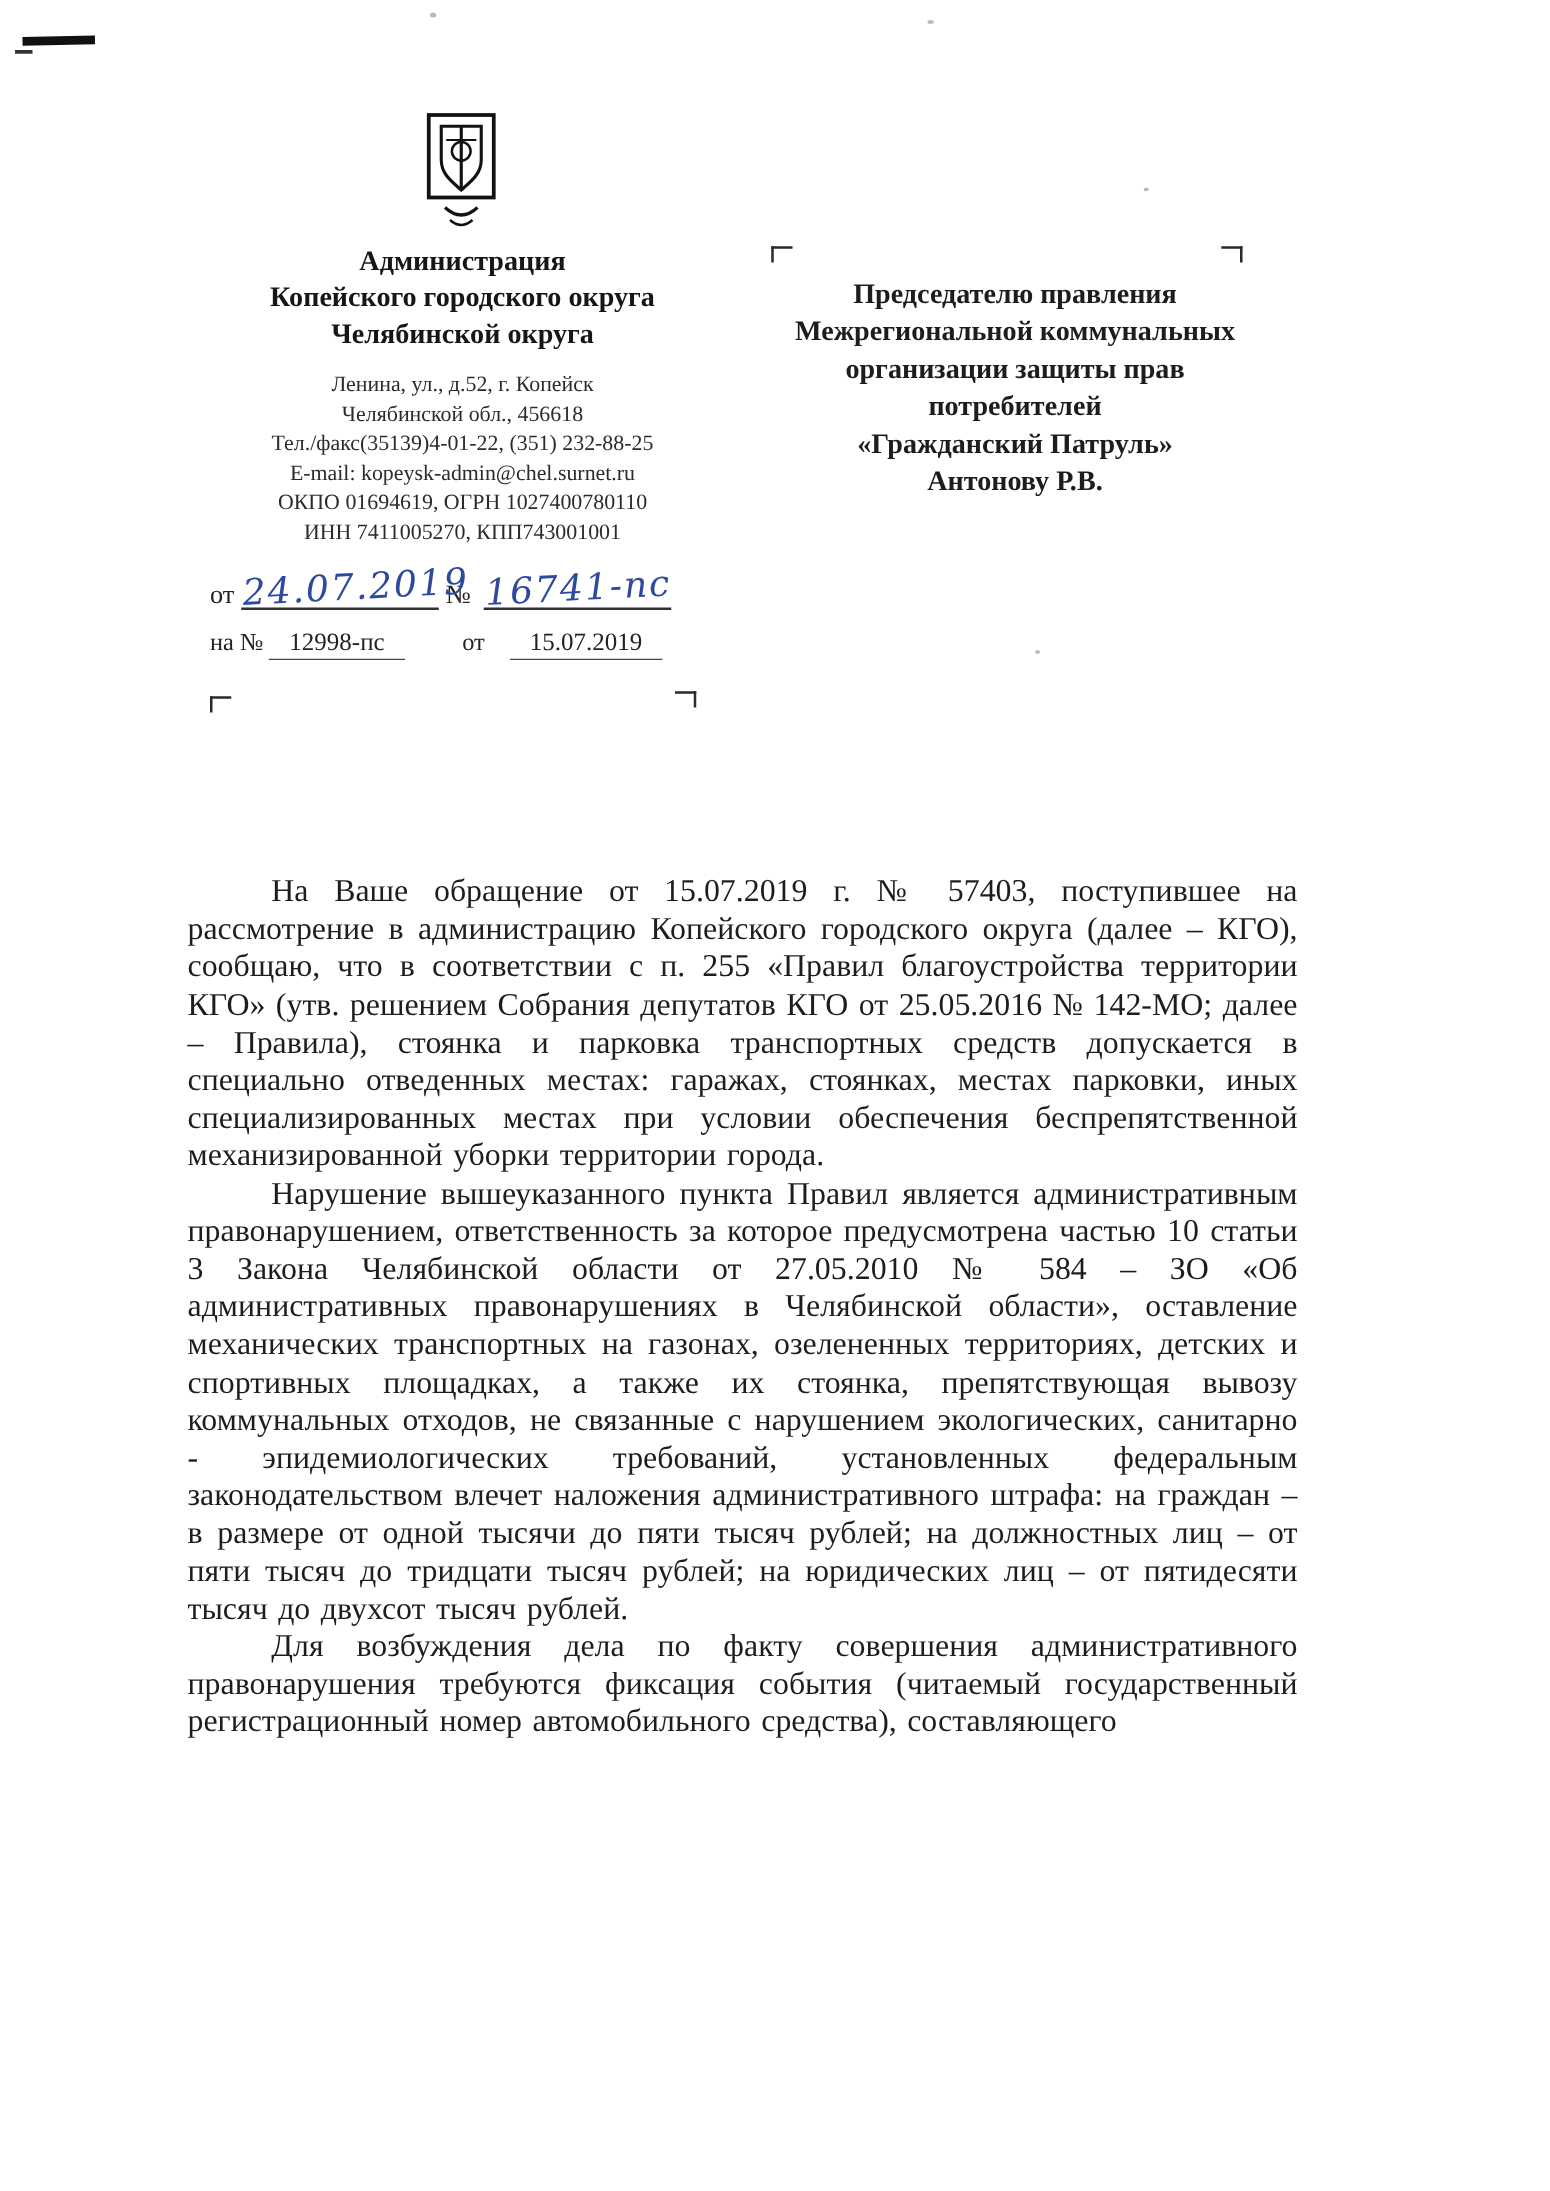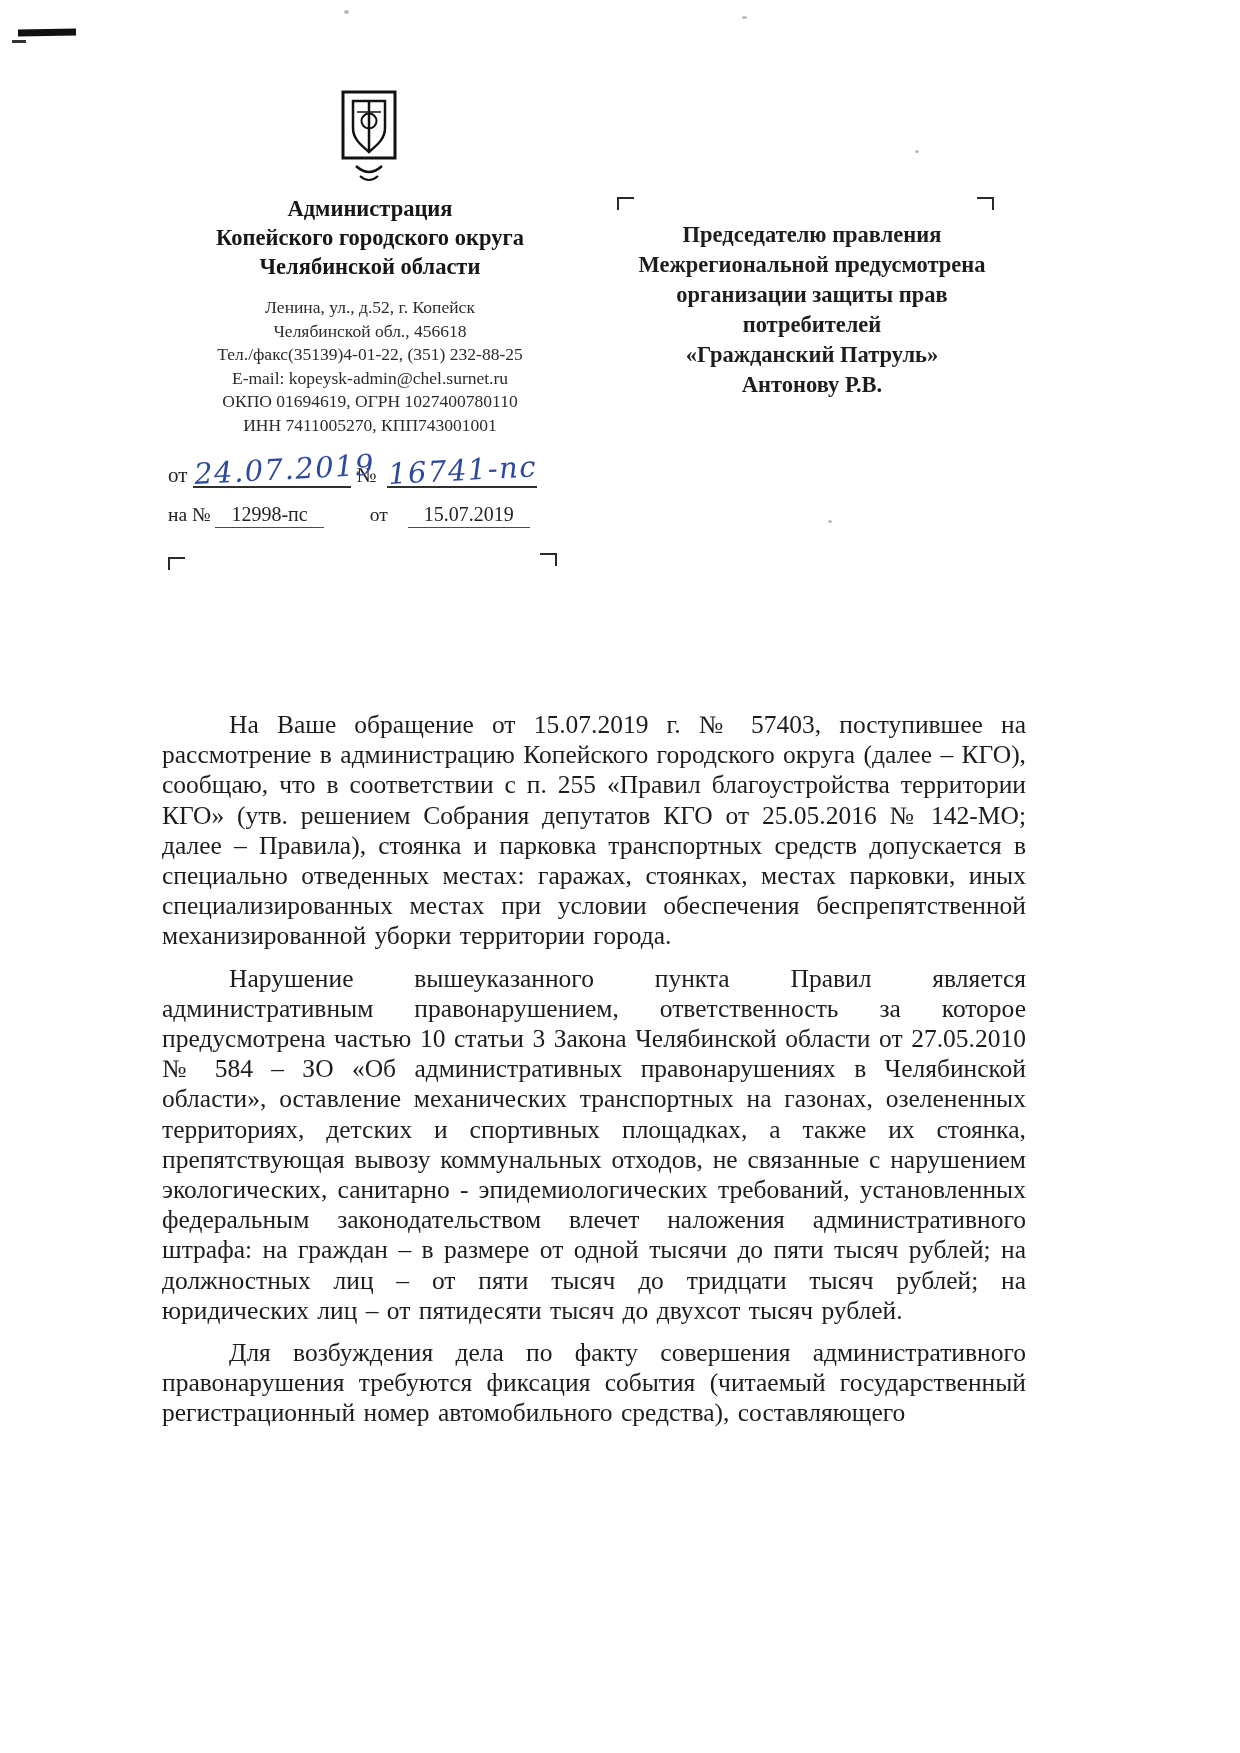--- a/index.html
+++ b/index.html
@@ -72,21 +72,21 @@
     position:absolute; left:200px; top:640px; width:920px;
     text-align:center; font-size:27px; color:#1b1b1b;
   }
 
   
   .body-text {
     position:absolute; left:150px; top:698px; width:888px;
     font-size:25.5px; line-height:30.2px; text-align:justify;
     text-align-last:left; word-spacing:2px; color:#1d1d1d;
   }
-  .body-text p { text-indent:67px; margin:12px; }
+  .body-text p { text-indent:67px; margin:0; }
 </style>
 </head>
 <body>
 
 <div class="page">
 
   <div class="artifact" style="left:18px; top:29px; width:58px; height:7px; transform:rotate(-1deg);"></div>
   <div class="artifact" style="left:12px; top:40px; width:14px; height:3px; background:#333;"></div>
   <div class="speck" style="left:344px; top:10px; width:5px; height:4px;"></div>
   <div class="speck" style="left:742px; top:16px; width:5px; height:3px;"></div>
@@ -101,38 +101,38 @@
       <circle cx="39" cy="31" r="7.5" fill="none" stroke="#121212" stroke-width="2"></circle>
       <line x1="27" y1="22" x2="51" y2="22" stroke="#121212" stroke-width="1.5"></line>
       <path d="M26 76 q13 12 26 0" stroke="#121212" fill="none" stroke-width="2.5"></path>
       <path d="M30 86 q9 8 18 0" stroke="#121212" fill="none" stroke-width="2"></path>
     </svg>
   </div>
 
   <div class="sender-org">
     <div>Администрация</div>
     <div>Копейского городского округа</div>
-    <div>Челябинской области</div>
+    <div>Челябинской округа</div>
   </div>
 
   <div class="sender-contact">
     <div>Ленина, ул., д.52, г. Копейск</div>
     <div>Челябинской обл., 456618</div>
     <div>Тел./факс(35139)4-01-22, (351) 232-88-25</div>
     <div>E-mail: kopeysk-admin@chel.surnet.ru</div>
     <div>ОКПО 01694619, ОГРН 1027400780110</div>
     <div>ИНН 7411005270, КПП743001001</div>
   </div>
 
   <div class="corner tl" style="left:617px; top:197px;"></div>
   <div class="corner tr" style="left:977px; top:197px;"></div>
 
   <div class="addressee">
     <div>Председателю правления</div>
-    <div>Межрегиональной предусмотрена</div>
+    <div>Межрегиональной коммунальных</div>
     <div>организации защиты прав</div>
     <div>потребителей</div>
     <div>«Гражданский Патруль»</div>
     <div>Антонову Р.В.</div>
   </div>
 
   <div class="ref-line" style="top:458px;">
     <span>от</span><span class="hand-slot slot-date"><span class="handwriting">24.07.2019</span></span>
     <span>№</span><span class="hand-slot slot-num"><span class="handwriting">16741-пс</span></span>
   </div>

